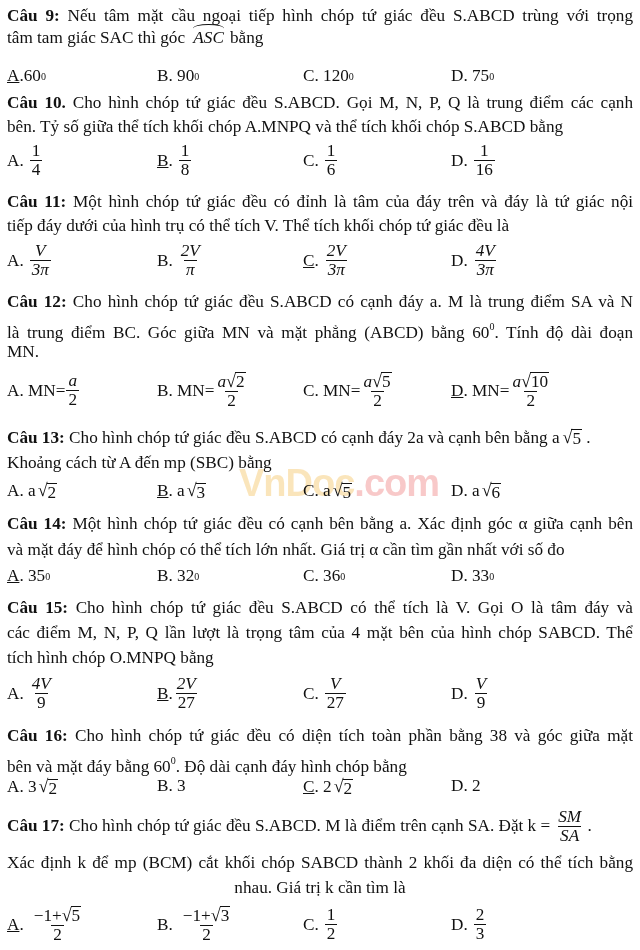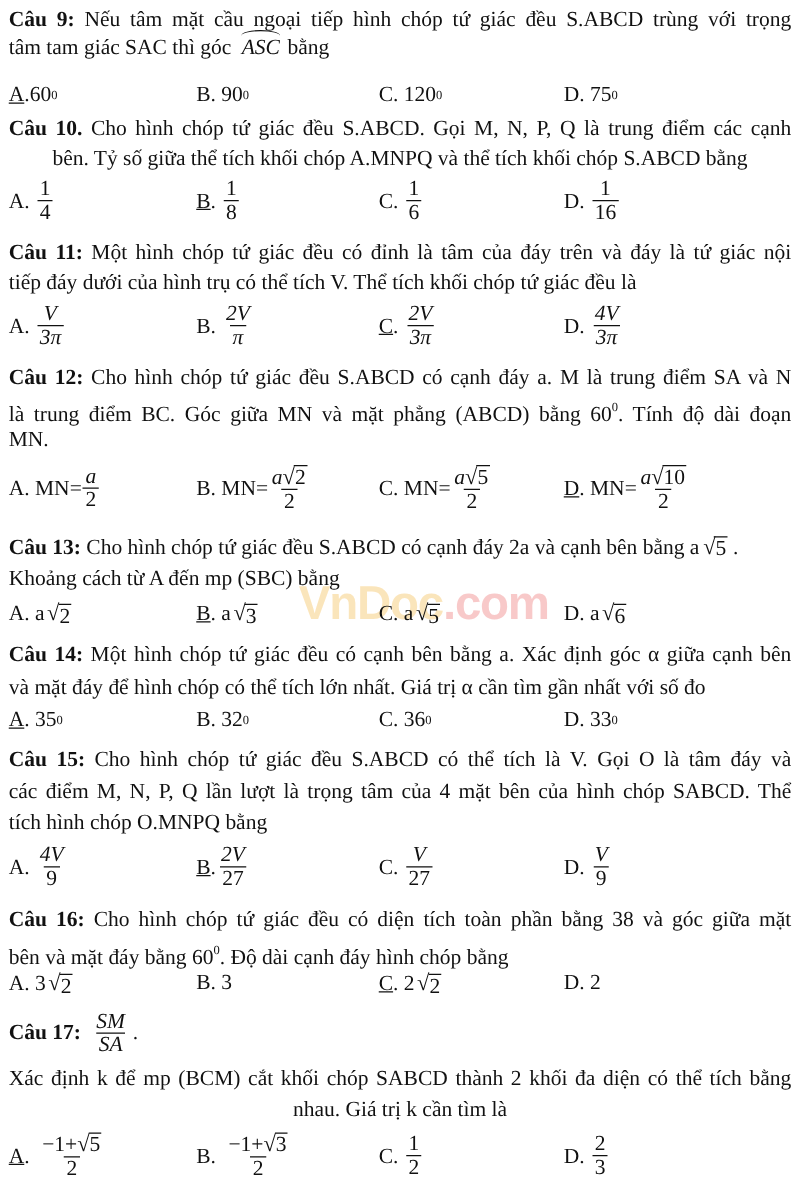--- a/index.html
+++ b/index.html
@@ -57,21 +57,21 @@
       </div>
     <div class="opt" style="left:444px;top:6px;">
         <span>D</span>
         <span>.&nbsp;</span>
         <span>75</span>
         <sup>0</sup>
       </div>
   </div>
 
   <div class="line justify" style="top:93px;"><span class="qlabel">Câu 10.</span> <span>Cho hình chóp tứ giác đều S.ABCD. Gọi M, N, P, Q là trung điểm các cạnh</span></div>
-  <div class="line" style="top:117px;text-align:center;"><span>bên. Tỷ số giữa thể tích khối chóp A.MNPQ và thể tích khối chóp S.ABCD bằng</span></div>
+  <div class="line" style="top:117px;"><span>bên. Tỷ số giữa thể tích khối chóp A.MNPQ và thể tích khối chóp S.ABCD bằng</span></div>
   <div class="opts" style="top:142px;">
     <div class="opt" style="left:0;"><span>A</span>.<span class="frac upright">
           <span class="num">1</span>
           <span class="den">4</span>
         </span></div>
     <div class="opt" style="left:150px;"><span class="u">B</span>.<span class="frac upright">
           <span class="num">1</span>
           <span class="den">8</span>
         </span></div>
     <div class="opt" style="left:296px;"><span>C</span>.<span class="frac upright">
@@ -202,21 +202,21 @@
           <span class="arg">2</span>
         </span></div>
     <div class="opt" style="left:150px;top:4px;"><span>B</span>.&nbsp;<span>3</span></div>
     <div class="opt" style="left:296px;top:4px;"><span class="u">C</span>.&nbsp;<span>2</span><span class="sqrt" style="margin-left:2px;">
           <span class="rad">√</span>
           <span class="arg">2</span>
         </span></div>
     <div class="opt" style="left:444px;top:4px;"><span>D</span>.&nbsp;<span>2</span></div>
   </div>
 
-  <div class="line" style="top:806px;height:40px;display:flex;align-items:center;"><span class="qlabel">Câu 17:</span>&nbsp;<span class="frac" style="margin-left:6px;">
+  <div class="line" style="top:806px;height:40px;display:flex;align-items:center;"><span class="qlabel">Câu 17:</span>&nbsp;<span>Cho hình chóp tứ giác đều S.ABCD. M là điểm trên cạnh SA. Đặt k =</span><span class="frac" style="margin-left:6px;">
         <span class="num">SM</span>
         <span class="den">SA</span>
       </span><span>&nbsp;.</span></div>
   <div class="line justify" style="top:853px;"><span>Xác định k để mp (BCM) cắt  khối chóp SABCD thành 2 khối đa diện có thể tích bằng</span></div>
   <div class="line" style="top:878px;text-align:center;"><span>nhau. Giá trị k cần tìm là</span></div>
   <div class="opts" style="top:906px;">
     <div class="opt" style="left:0;"><span class="u">A</span>.<span class="frac upright" style="margin-left:8px;">
           <span class="num"><span>−1+</span><span class="sqrt">
               <span class="rad">√</span>
               <span class="arg">5</span>

